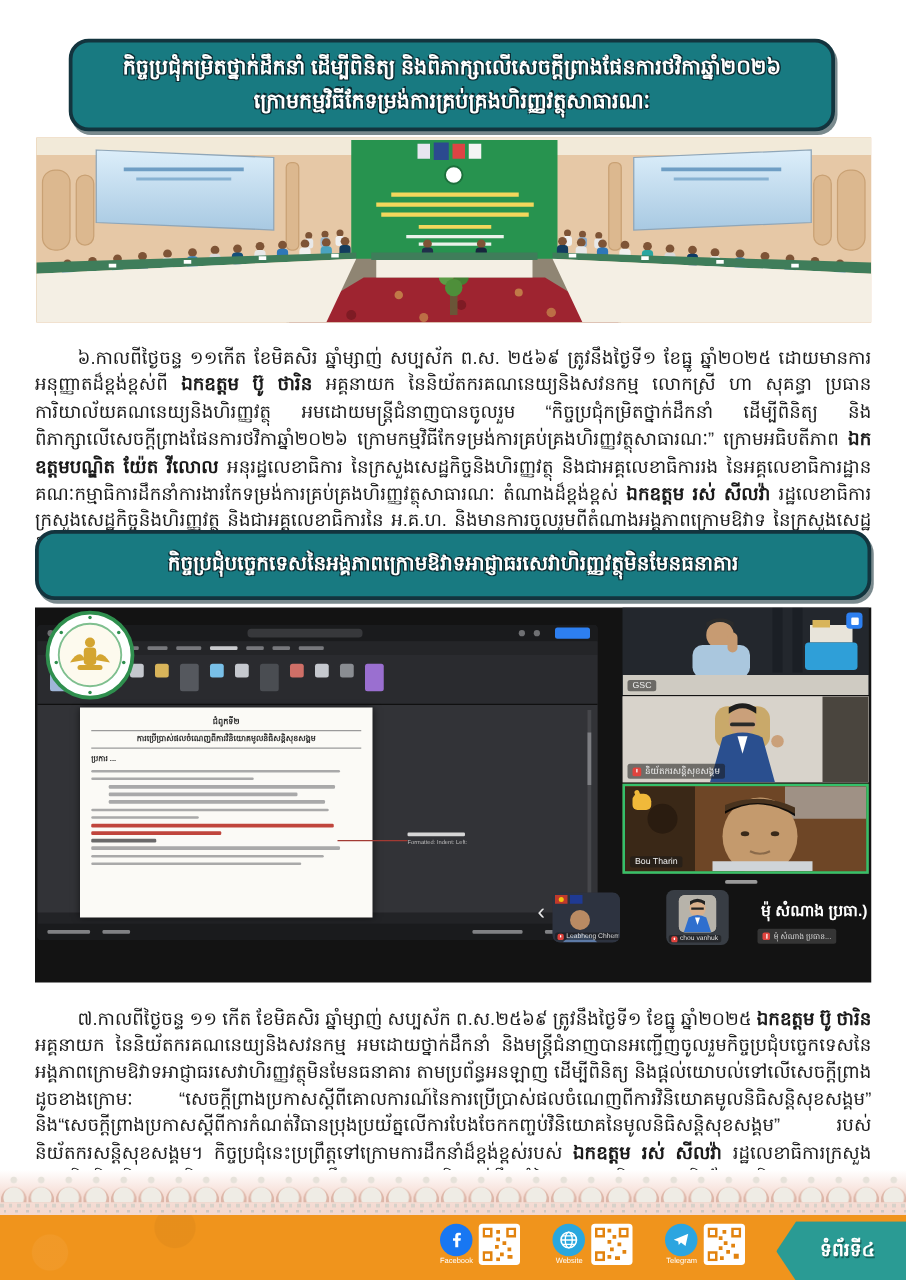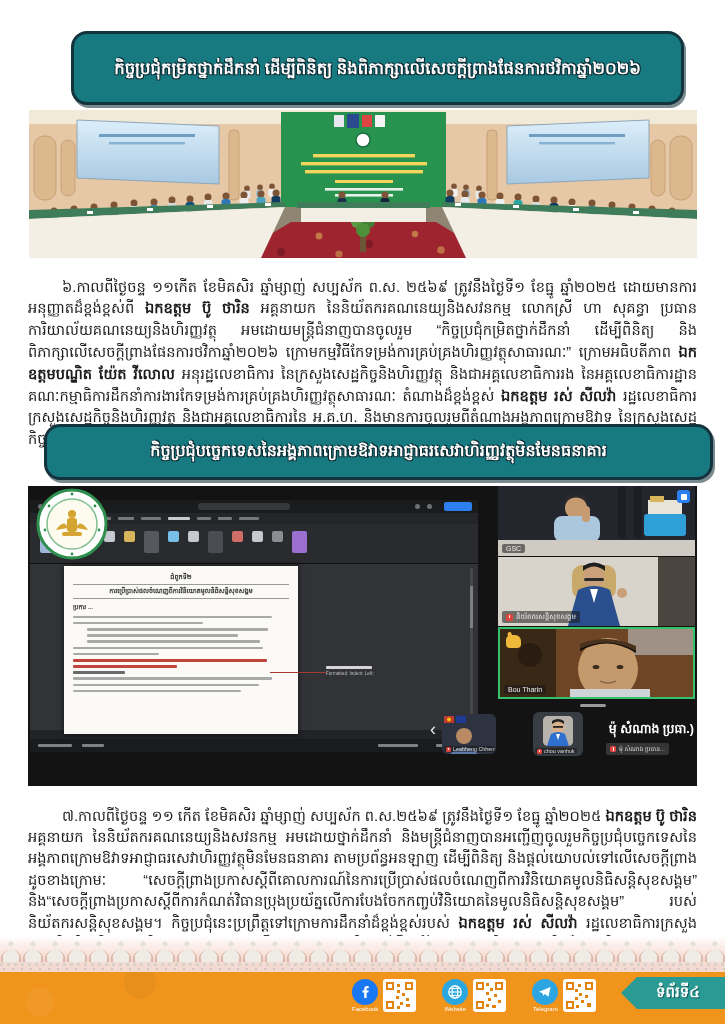--- a/index.html
+++ b/index.html
@@ -8,21 +8,20 @@
     position:relative;width:725px;height:1024px;margin:0 auto;background:#ffffff;
     font-family:"Liberation Sans",sans-serif;overflow:hidden;
   }
   
   .banner{
     position:absolute;background:#187a81;border:3px solid #13343e;border-radius:16px;
     color:#ffffff;font-weight:bold;text-align:center;
     display:flex;flex-direction:column;justify-content:center;gap:6px;
     text-shadow:1px 1px 0 #0c2a31, -1px 1px 0 #0c2a31, 1px -1px 0 #0c2a31;
     box-shadow:2px 3px 0 rgba(12,42,49,.55);
-    margin-left:16px;
   }
   #banner1{left:55px;top:31px;width:613px;height:74px;font-size:16.5px;line-height:1.25;padding:4px 14px;}
   #banner2{left:28px;top:424px;width:669px;height:56px;font-size:16px;padding:4px 10px;}
   
   #photo{position:absolute;left:29px;top:110px;width:668px;height:148px;background:#e6c8a6;overflow:hidden;}
   
   .para{
     position:absolute;left:28px;width:669px;color:#1b1b1b;
     font-size:14.6px;line-height:21.8px;text-align:justify;text-indent:34px;
   }
@@ -99,32 +98,33 @@
     background-image:radial-gradient(circle at 40px 30px,rgba(255,255,255,.05) 0 14px,rgba(0,0,0,0) 15px),
                      radial-gradient(circle at 140px 10px,rgba(0,0,0,.04) 0 16px,rgba(0,0,0,0) 17px);}
   .copyright{position:absolute;left:26px;top:0;height:52px;display:flex;align-items:center;
     color:#ffffff;font-weight:bold;font-size:12.5px;text-shadow:1px 1px 0 rgba(120,60,0,.35);}
   .social{position:absolute;left:352px;top:7px;display:flex;gap:26px;}
   .social-item{display:flex;align-items:center;gap:5px;}
   .icon-col{display:flex;flex-direction:column;align-items:center;gap:1px;}
   .circle-icon{width:26px;height:26px;border-radius:50%;display:flex;align-items:center;justify-content:center;}
   .icon-label{font-size:6px;color:#ffffff;}
   .qr{width:33px;height:33px;background:#ffffff;border-radius:3px;padding:3px;}
-  .page-badge{position:absolute;left:621px;top:5px;width:104px;height:32px;background:#2a9b94;
+  .page-badge{position:absolute;left:621px;top:5px;width:104px;height:48px;background:#2a9b94;
     clip-path:polygon(16px 0,100% 0,100% 100%,16px 100%,0 50%);
     display:flex;align-items:center;justify-content:center;color:#ffffff;font-weight:bold;font-size:15px;
     text-shadow:1px 1px 0 rgba(10,60,55,.6);padding-left:10px;}
 </style>
 </head>
 <body>
 
 <div id="page">
 
   <div class="banner" id="banner1">
     <span>កិច្ចប្រជុំកម្រិតថ្នាក់ដឹកនាំ ដើម្បីពិនិត្យ និងពិភាក្សាលើសេចក្តីព្រាងផែនការថវិកាឆ្នាំ២០២៦</span>
+    <span>ក្រោមកម្មវិធីកែទម្រង់ការគ្រប់គ្រងហិរញ្ញវត្ថុសាធារណៈ</span>
   </div>
 
   <div id="photo">
     <svg width="668" height="148" viewBox="0 0 668 148">
       <defs>
         <g id="att">
           <circle cx="0" cy="-7" r="3.5" fill="#7e5436"></circle>
           <rect x="-4.5" y="-4" width="9" height="10" rx="3" fill="currentColor"></rect>
         </g>
         <linearGradient id="scr" x1="0" y1="0" x2="0" y2="1">

